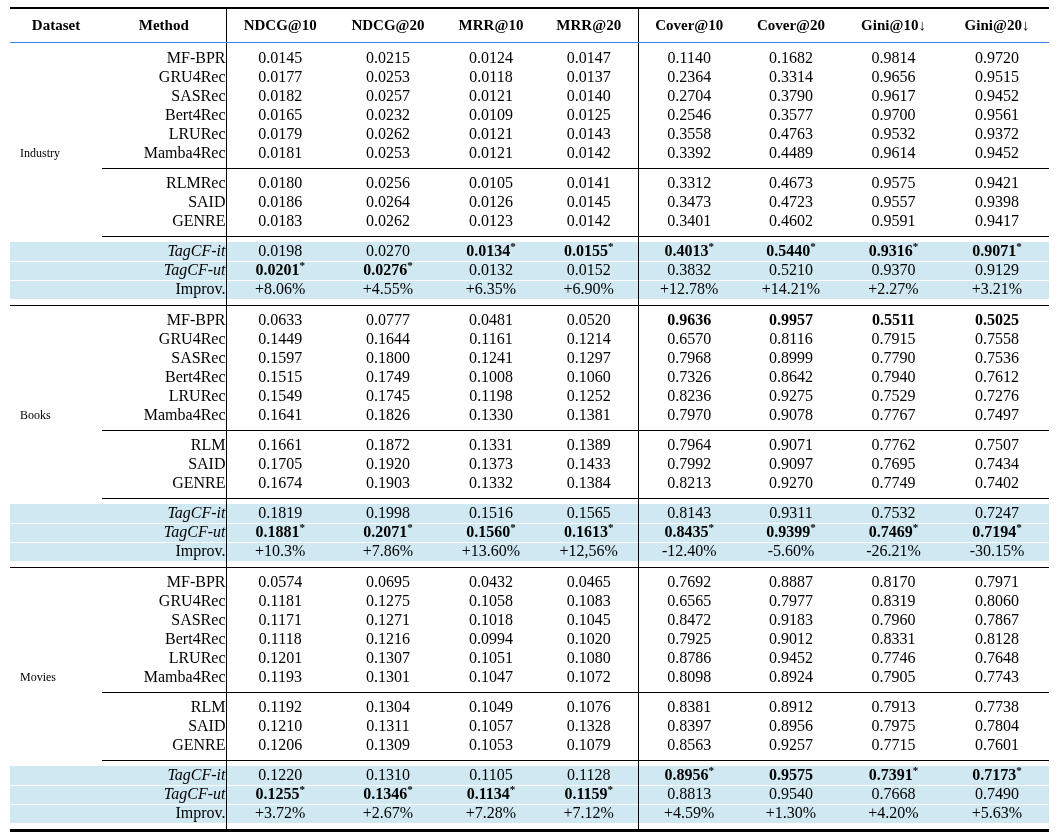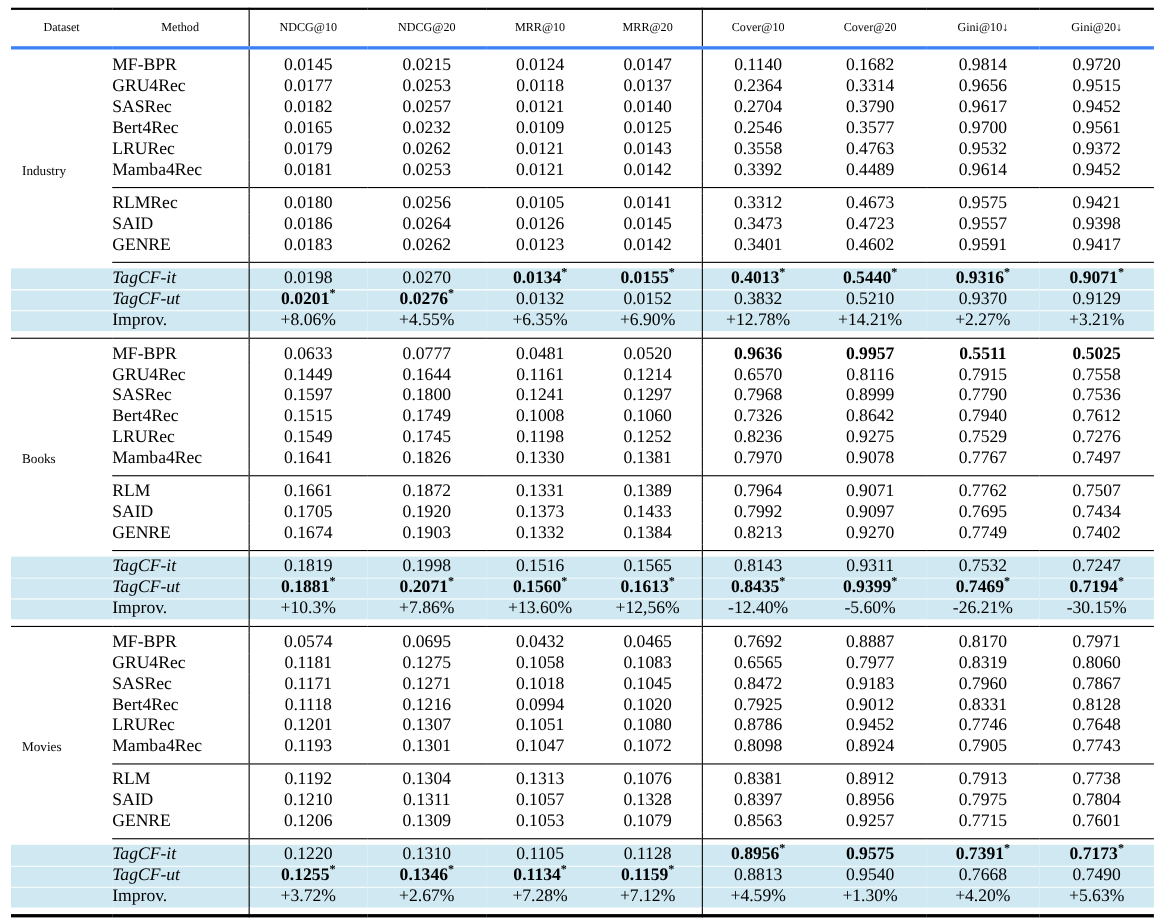--- a/index.html
+++ b/index.html
@@ -16,38 +16,38 @@
     border-top:2px solid #000;
     border-bottom:3px solid #000;
   }
   col.c0{width:92px;}  col.c1{width:124px;}
   col.c2{width:108px;} col.c3{width:108px;}
   col.c4{width:98px;}  col.c5{width:98px;}
   col.c6{width:102px;} col.c7{width:102px;}
   col.c8{width:103px;} col.c9{width:104px;}
   th{
     height:33px;
-    font-weight:normal;
-    font-size:11px;
+    font-weight:bold;
+    font-size:15px;
     text-align:center;
-    border-bottom:3px solid #3b82f6;
+    border-bottom:1px solid #3b82f6;
     padding:0;
     line-height:1;
   }
   td{
     height:19px;
     font-size:16px;
     text-align:center;
     padding:0;
     line-height:1.05;
     white-space:nowrap;
   }
   .vl{border-left:1px solid #000;}
   .c-dataset{text-align:left;padding-left:10px;font-size:12px;}
-  .c-method{text-align:left;}
+  .c-method{text-align:right;}
   .it{font-style:italic;margin-top:44px;}
   .b{font-weight:bold;}
   .u{text-underline-offset:2px;}
   sup.star{font-size:11px;font-weight:bold;line-height:0;vertical-align:super;}
   tr.hl td{background-color:var(--hl,#cfe8f1);}
   tr.hl + tr.hl td{box-shadow:inset 0 1px 0 #ffffff;}
   tr.sep td{height:11px;}
   tr.sep.full td{height:12px;}
   tr.gap td{height:6px;}
   td.rule{
@@ -543,21 +543,21 @@
           <td class="vl rule"></td>
           <td class="rule"></td>
           <td class="rule"></td>
           <td class="rule"></td>
         </tr>
         <tr class="r">
           <td class="c-dataset"></td>
           <td class="c-method">RLM</td>
           <td class="vl"><span>0.1192</span></td>
           <td><span>0.1304</span></td>
-          <td><span>0.1313</span></td>
+          <td><span>0.1049</span></td>
           <td><span>0.1076</span></td>
           <td class="vl"><span>0.8381</span></td>
           <td><span>0.8912</span></td>
           <td><span>0.7913</span></td>
           <td><span>0.7738</span></td>
         </tr>
         <tr class="r">
           <td class="c-dataset"></td>
           <td class="c-method">SAID</td>
           <td class="vl"><span>0.1210</span></td>

